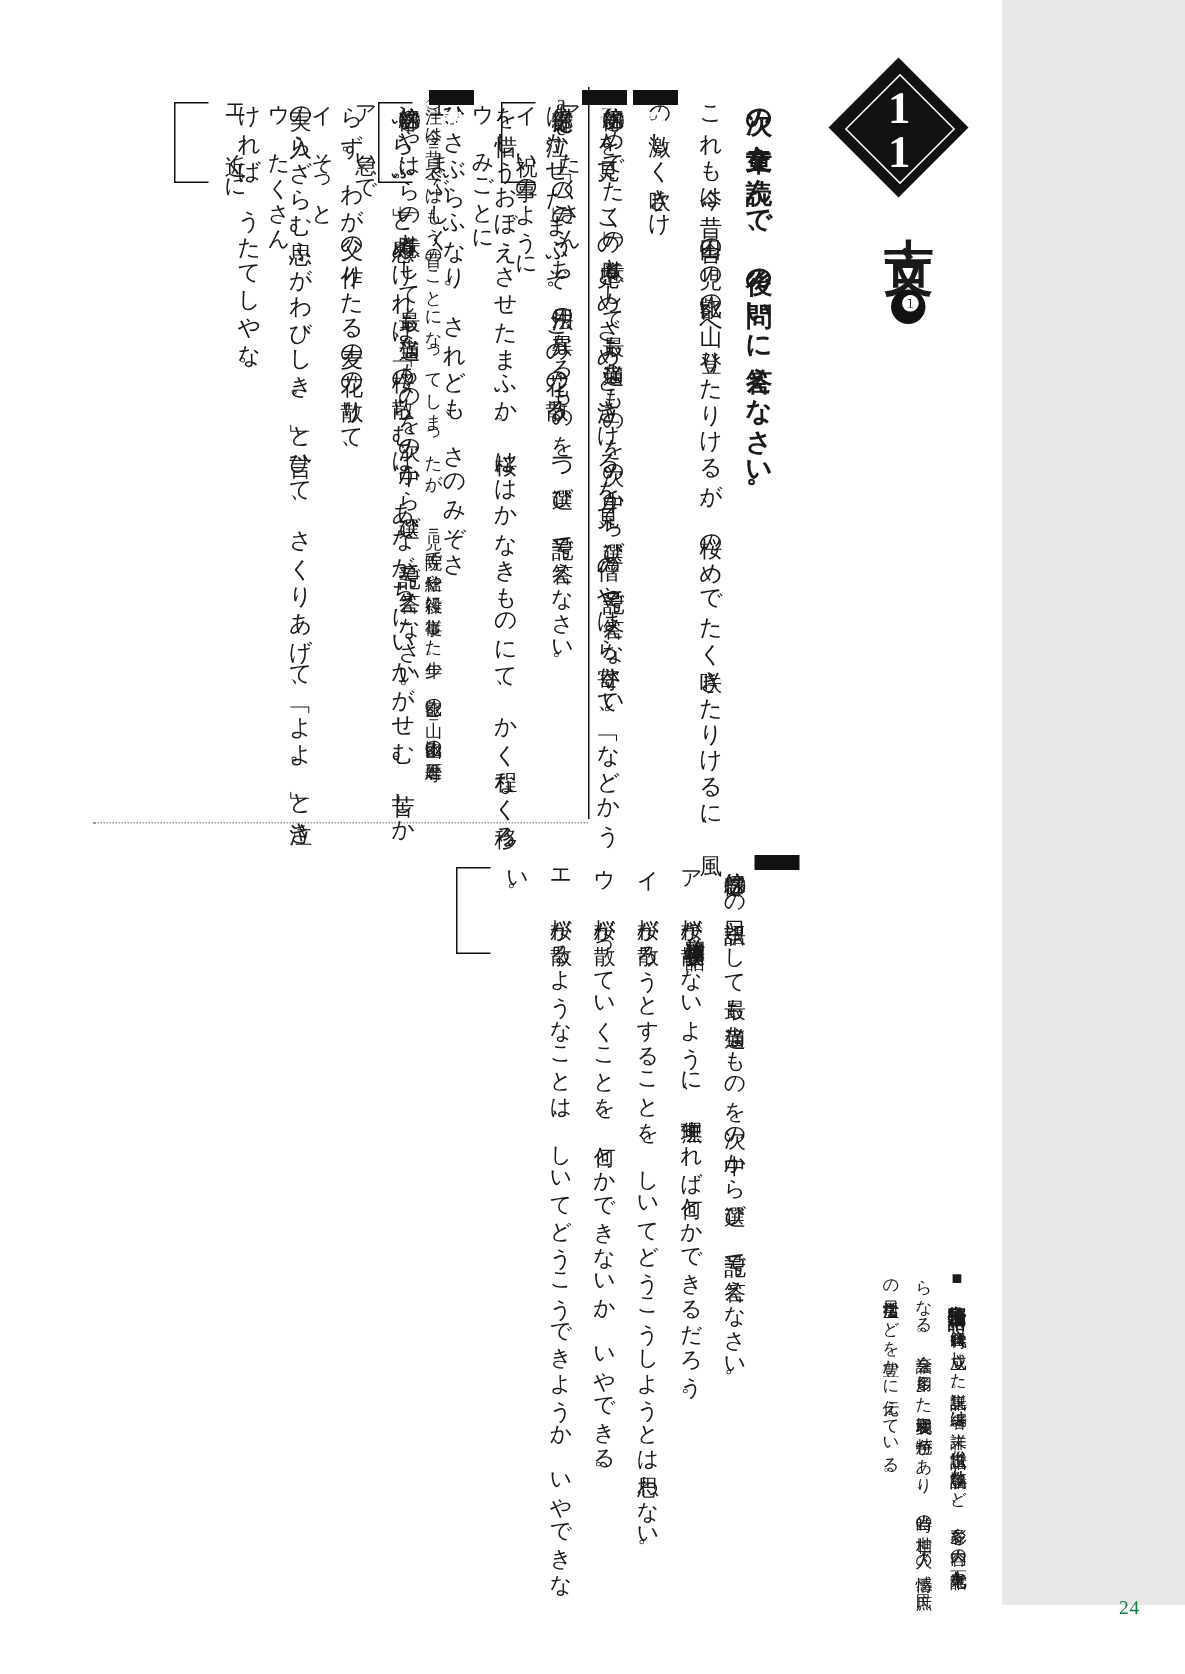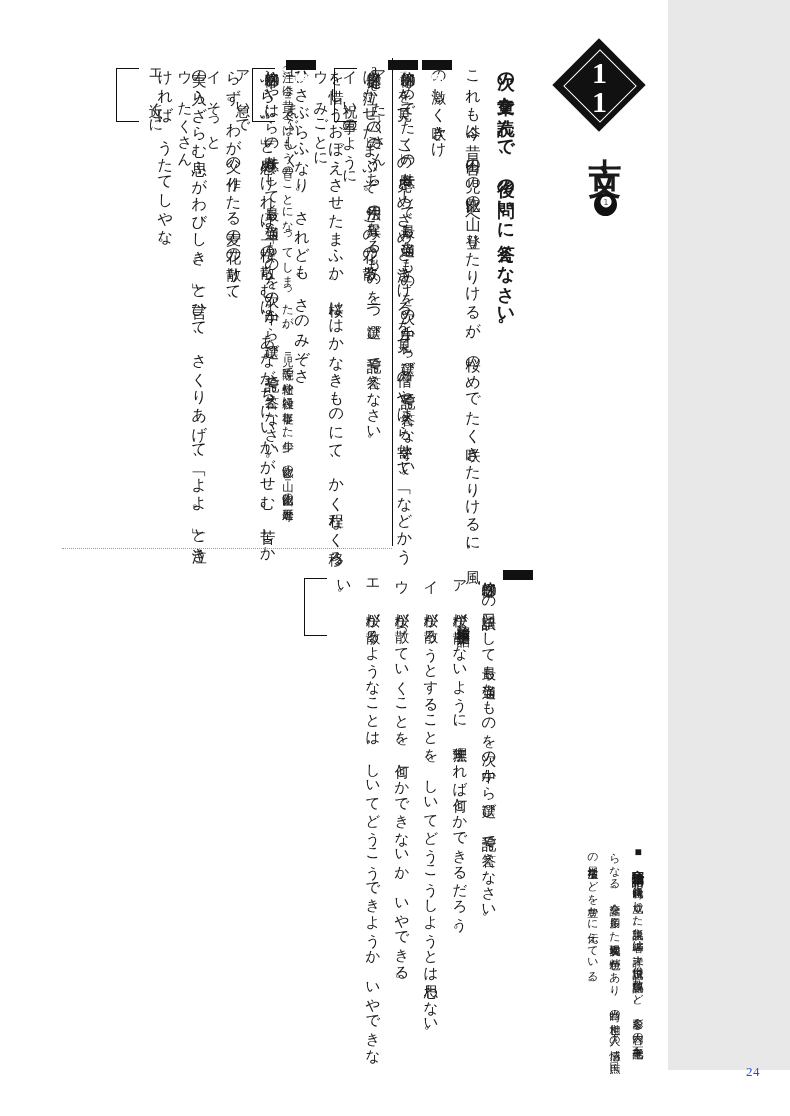--- a/index.html
+++ b/index.html
@@ -32,21 +32,21 @@
     width: 122px;
     height: 1070px;
   }
 
   
   .page-number {
     position: absolute;
     right: 30px;
     bottom: 36px;
     font-size: 13px;
-    color: #1d4ed8;
+    color: #15803d;
     letter-spacing: 0.5px;
   }
 
   
   .sheet {
     position: absolute;
     left: 0;
     top: 0;
     width: 790px;
     height: 1116px;

